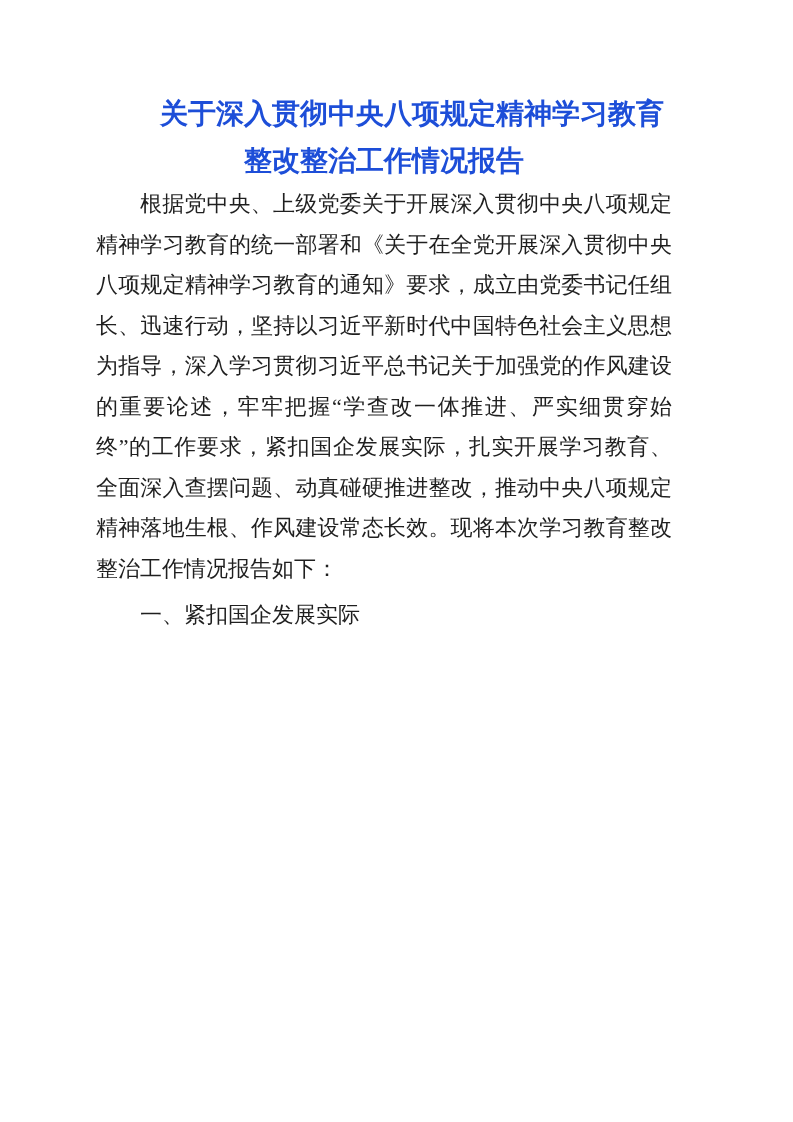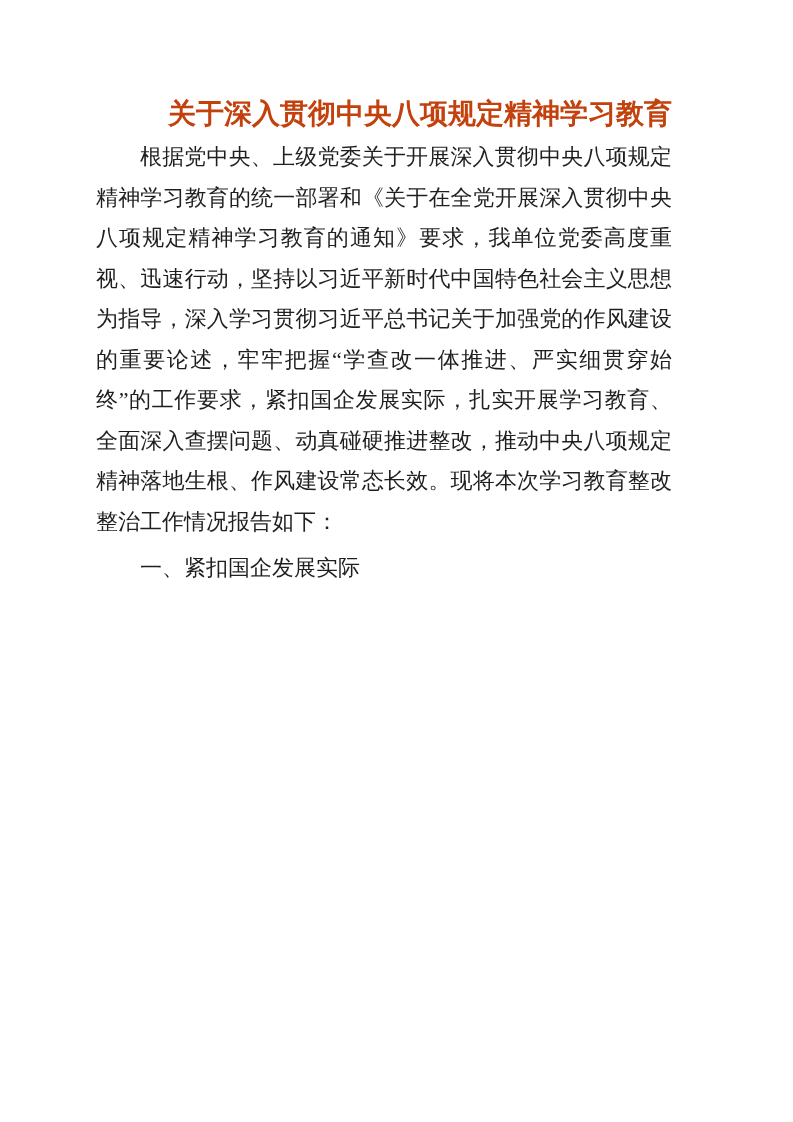--- a/index.html
+++ b/index.html
@@ -12,25 +12,25 @@
     width: 793px;
     height: 1122px;
     background: #ffffff;
     overflow: hidden;
     font-family: "Liberation Serif", "DejaVu Serif", serif;
     color: #1f1f1f;
     box-sizing: border-box;
     padding: 90px 121px 0 96px;
   }
   .doc-title {
-    color: #c2410c;
+    color: #1d4ed8;
     font-weight: bold;
     font-size: 28px;
     line-height: 47px;
-    text-align: right;
+    text-align: center;
   }
   .doc-title .line1 {
     
     text-indent: 56px;
   }
   .body-text {
     font-size: 22px;
     line-height: 40.5px;
     text-align: justify;
     text-justify: inter-ideograph;
@@ -45,22 +45,23 @@
     text-indent: 44px;
   }
 </style>
 </head>
 <body>
 
 <div class="page">
 
   <div class="doc-title">
     <div class="line1">关于深入贯彻中央八项规定精神学习教育</div>
+    <div class="line2">整改整治工作情况报告</div>
   </div>
 
   <div class="body-text">
-    <p class="paragraph">根据党中央、上级党委关于开展深入贯彻中央八项规定精神学习教育的统一部署和《关于在全党开展深入贯彻中央八项规定精神学习教育的通知》要求，我单位党委高度重视、迅速行动，坚持以习近平新时代中国特色社会主义思想为指导，深入学习贯彻习近平总书记关于加强党的作风建设的重要论述，牢牢把握“学查改一体推进、严实细贯穿始终”的工作要求，紧扣国企发展实际，扎实开展学习教育、全面深入查摆问题、动真碰硬推进整改，推动中央八项规定精神落地生根、作风建设常态长效。现将本次学习教育整改整治工作情况报告如下：</p>
+    <p class="paragraph">根据党中央、上级党委关于开展深入贯彻中央八项规定精神学习教育的统一部署和《关于在全党开展深入贯彻中央八项规定精神学习教育的通知》要求，成立由党委书记任组长、迅速行动，坚持以习近平新时代中国特色社会主义思想为指导，深入学习贯彻习近平总书记关于加强党的作风建设的重要论述，牢牢把握“学查改一体推进、严实细贯穿始终”的工作要求，紧扣国企发展实际，扎实开展学习教育、全面深入查摆问题、动真碰硬推进整改，推动中央八项规定精神落地生根、作风建设常态长效。现将本次学习教育整改整治工作情况报告如下：</p>
 
     <p class="section-heading">一、紧扣国企发展实际</p>
 
   </div>
 
 </div>
 
 </body></html>

